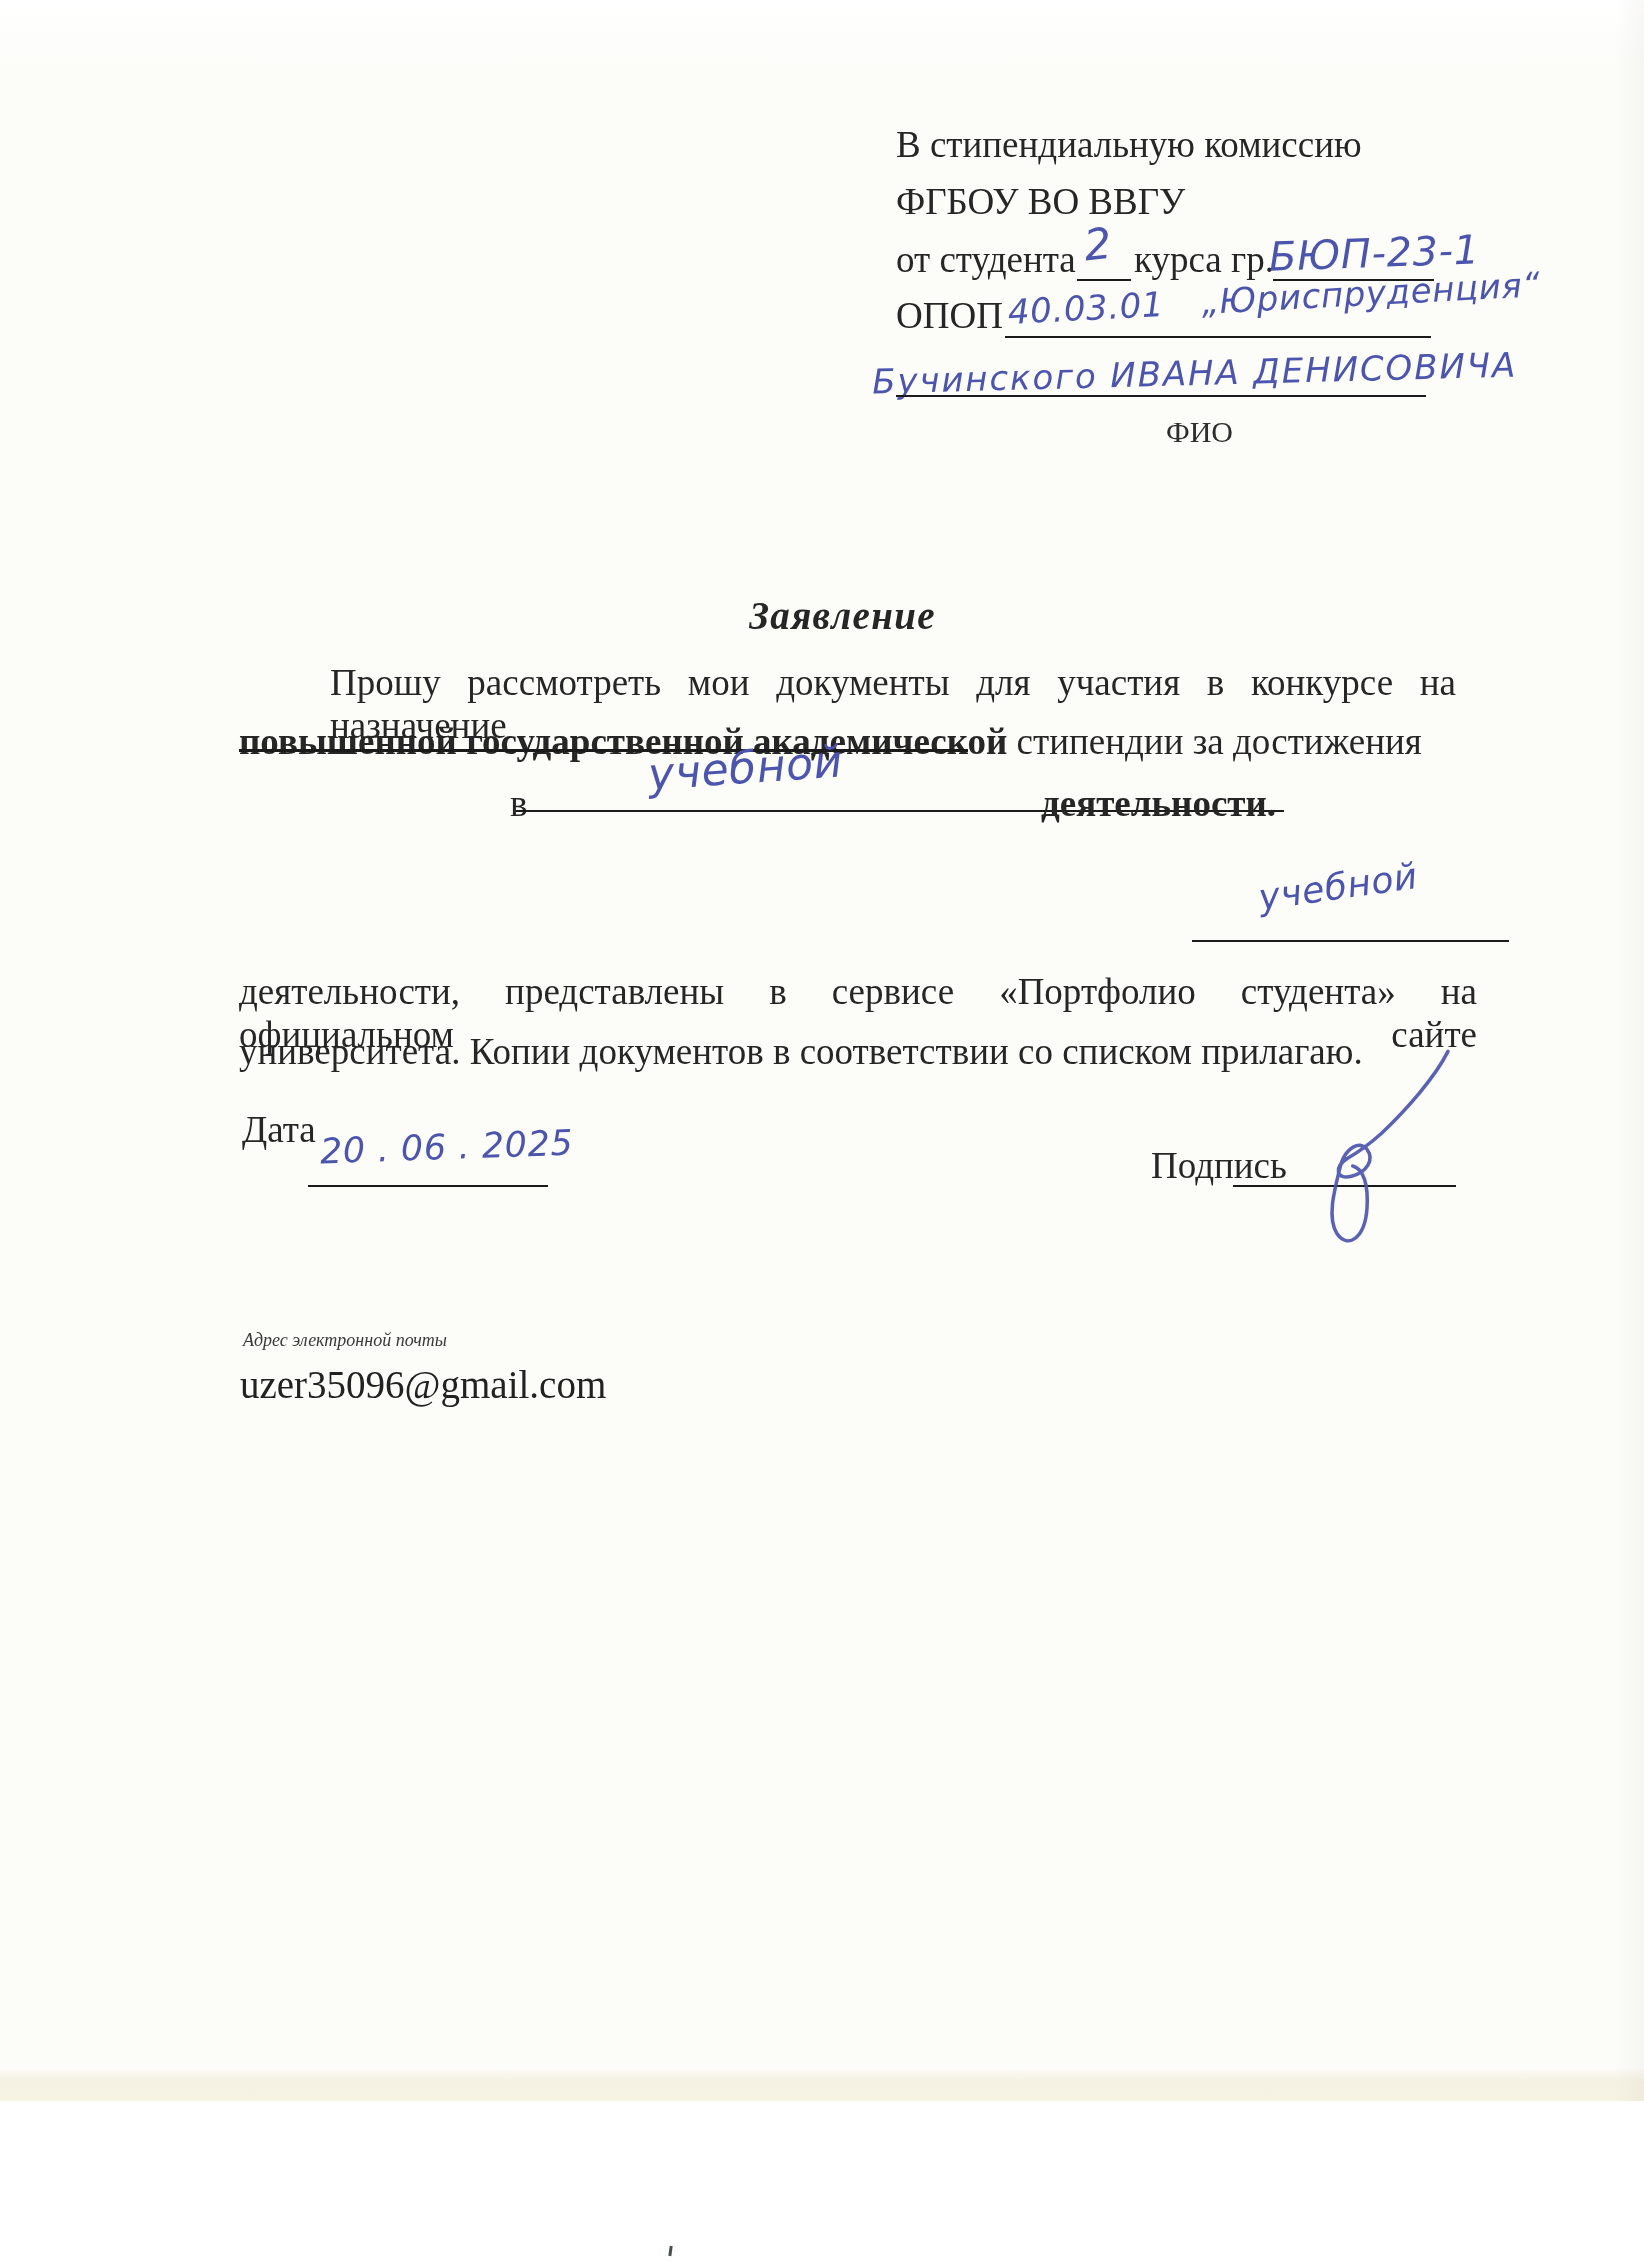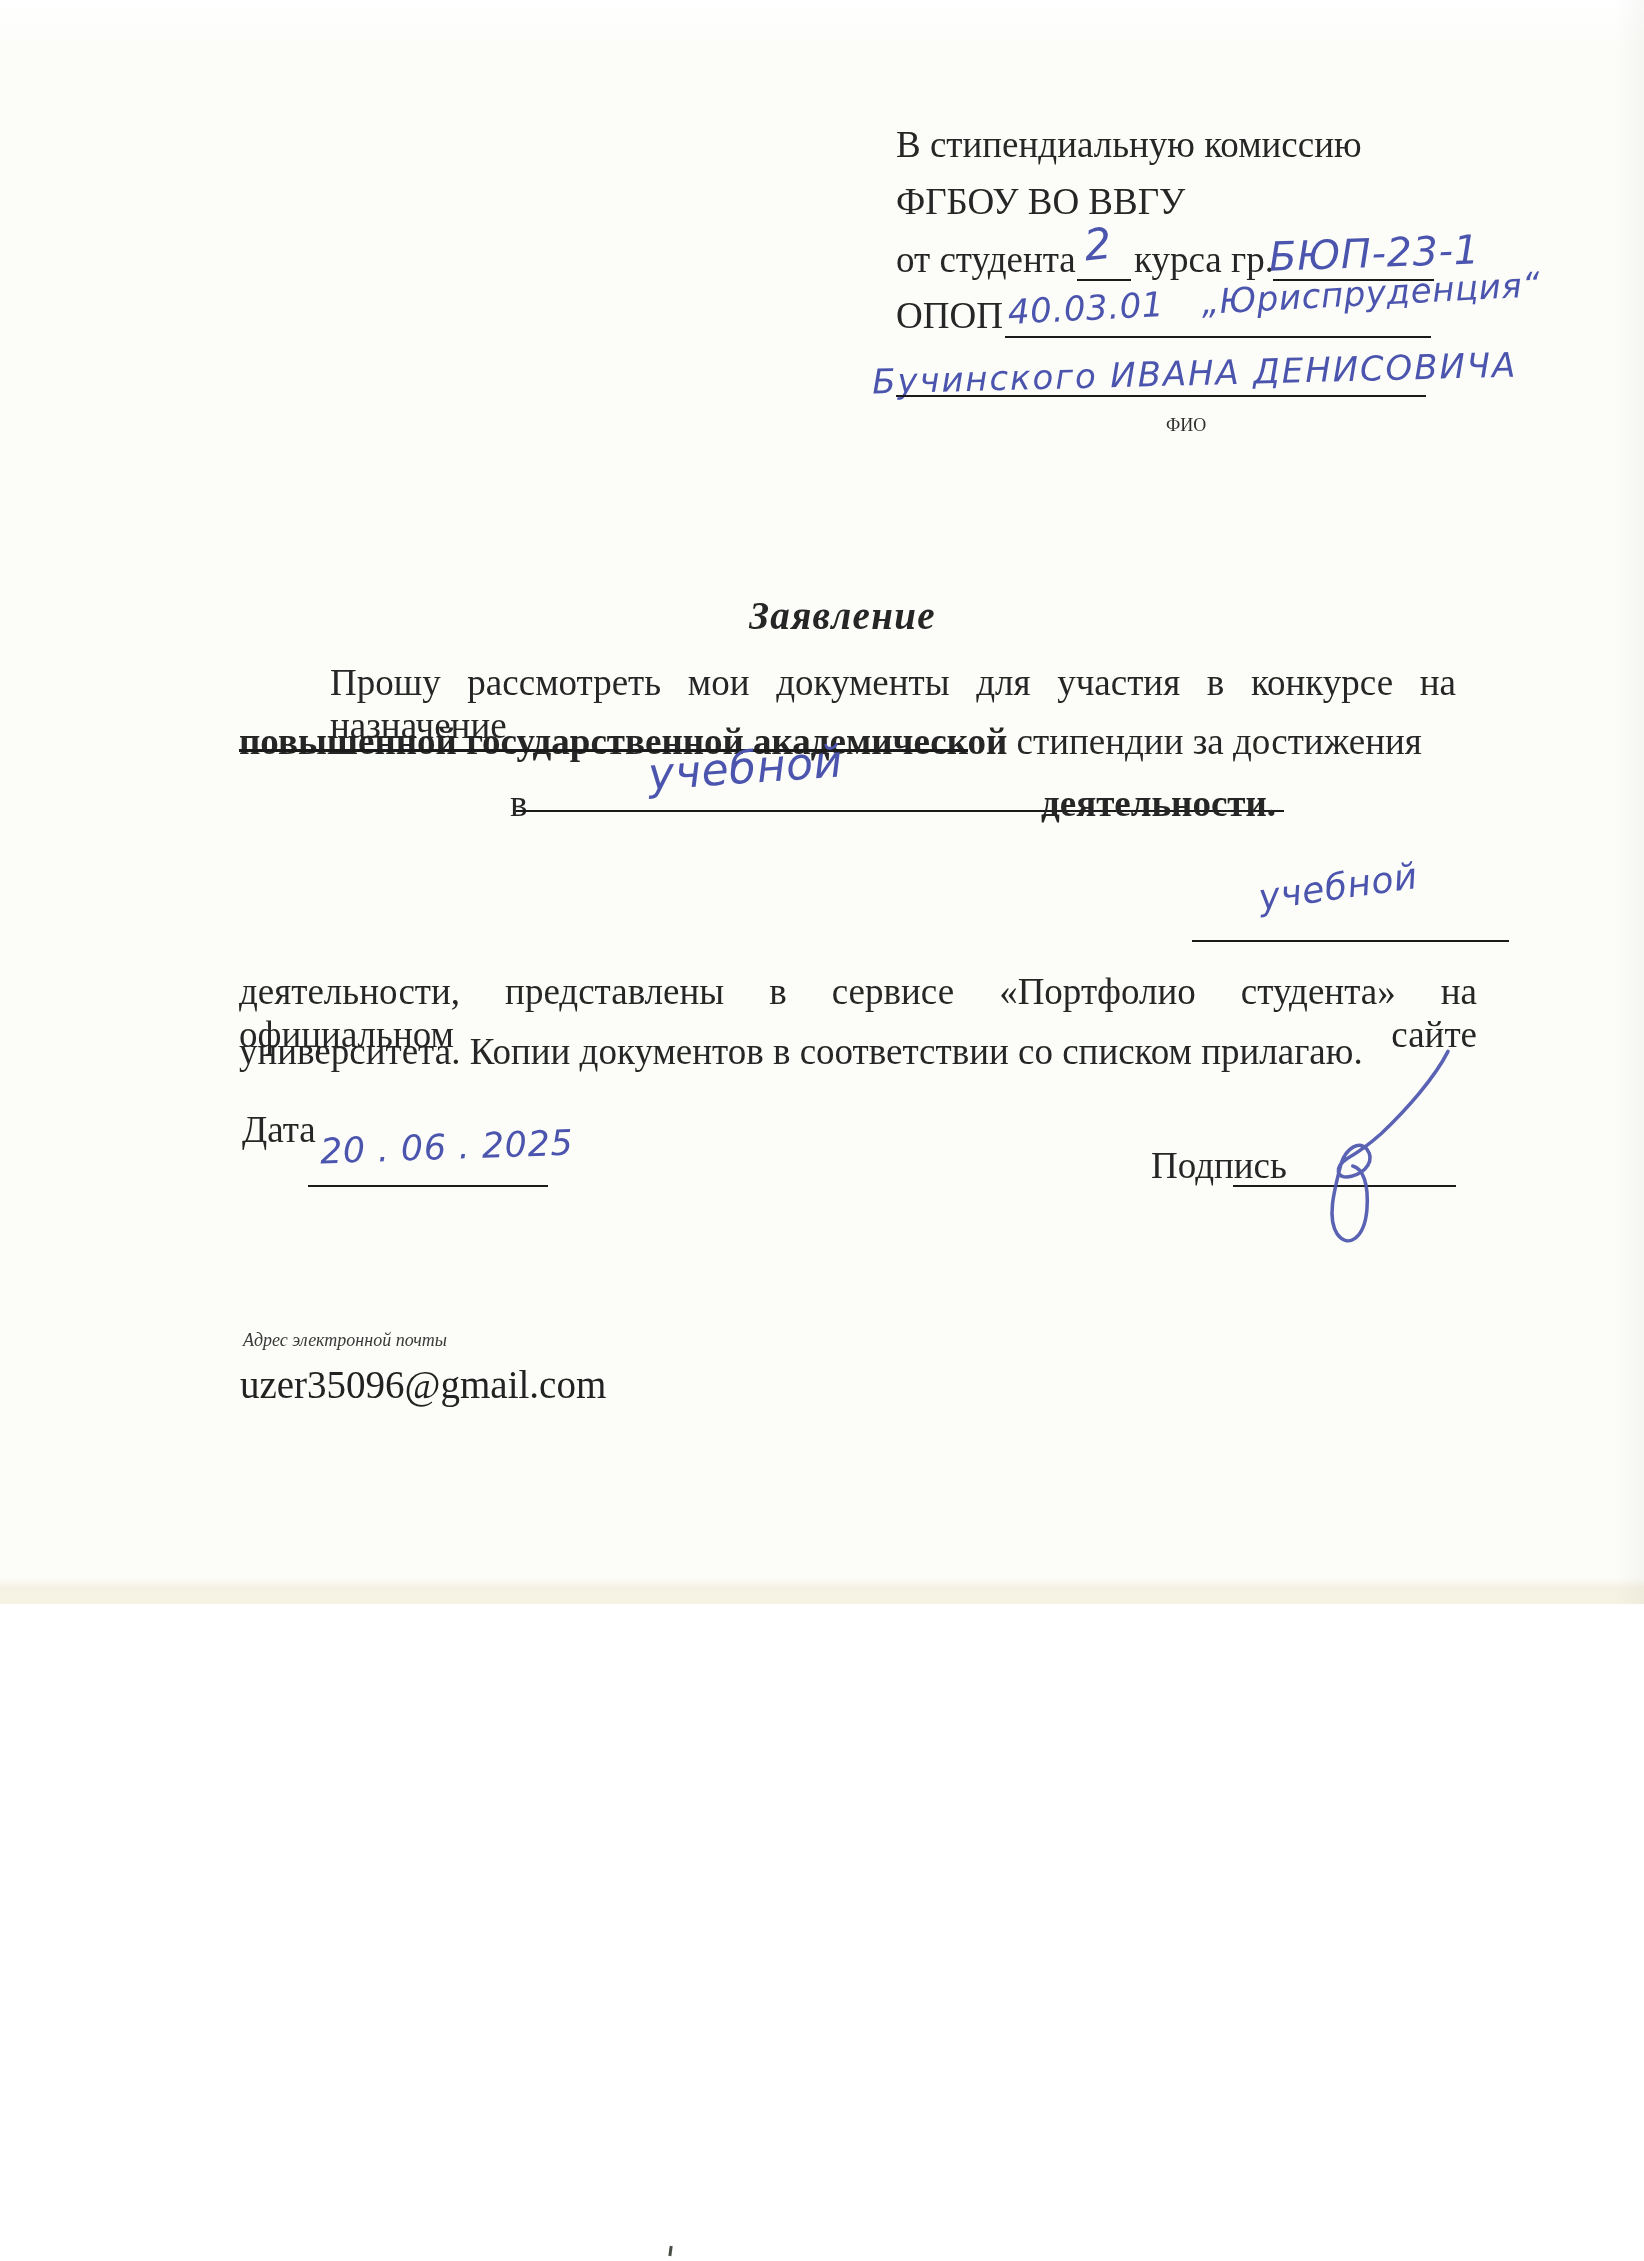--- a/index.html
+++ b/index.html
@@ -1,30 +1,30 @@
 <!DOCTYPE html>
 <html style="font-size:10.3px"><head>
 <meta charset="utf-8">
 <style>
   html,body{margin:0;padding:0;}
   body{width:1645px;height:2261px;overflow:hidden;}
   .page{
-    position:relative;width:1645px;height:1604px;
+    position:relative;width:1645px;height:2101px;
     background:linear-gradient(180deg,#ffffff 0%,#fcfcf9 3%,#fcfcf9 98.4%,#f5f2e3 99%,#f6f3e5 100%);
     font-family:"Liberation Serif", serif;
     color:#262626;
   }
   .page::after{ 
     content:"";position:absolute;top:0;right:0;width:30px;height:100%;
     background:linear-gradient(90deg,rgba(0,0,0,0) 0%,rgba(90,85,70,0.045) 100%);
     pointer-events:none;
   }
   .abs{position:absolute;white-space:nowrap;}
   .t{font-size:37px;line-height:1.16;color:#262626;}
-  .t-sm{font-size:18px;color:#2e2e2e;}
+  .t-sm{font-size:30px;color:#2e2e2e;}
   .title{font-size:39px;font-weight:bold;letter-spacing:1.3px;font-style:italic;}
   .b{font-weight:bold;}
   .just{text-align:justify;text-align-last:justify;white-space:normal;}
   .rule{position:absolute;height:0;border-top:2.6px solid #1b1b1b;}
   .rule-bold{border-top-width:3.2px;}
   .hw{
     font-family:"DejaVu Sans", sans-serif;font-style:italic;
     color:#4c55ae;letter-spacing:0.6px;
   }
   .email-label{font-size:18px;font-style:italic;color:#3a3a3a;}

